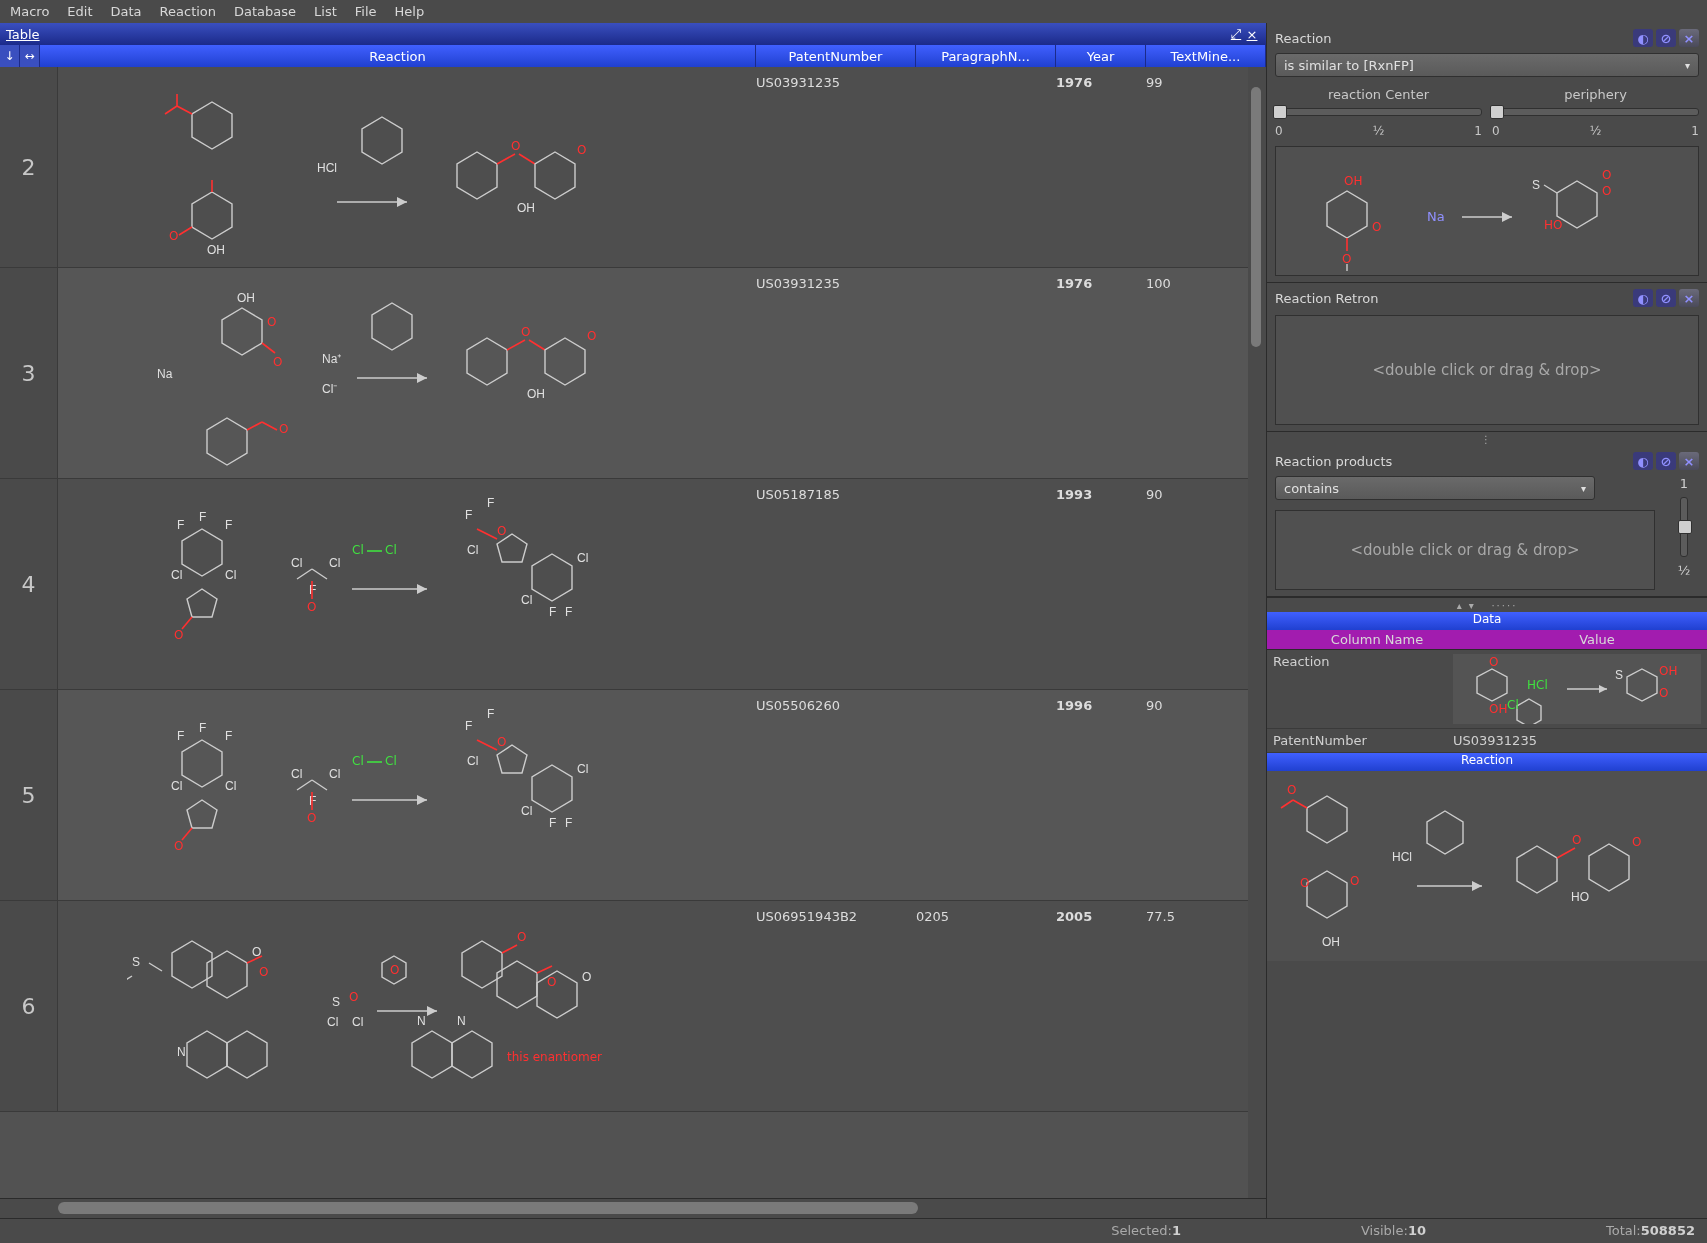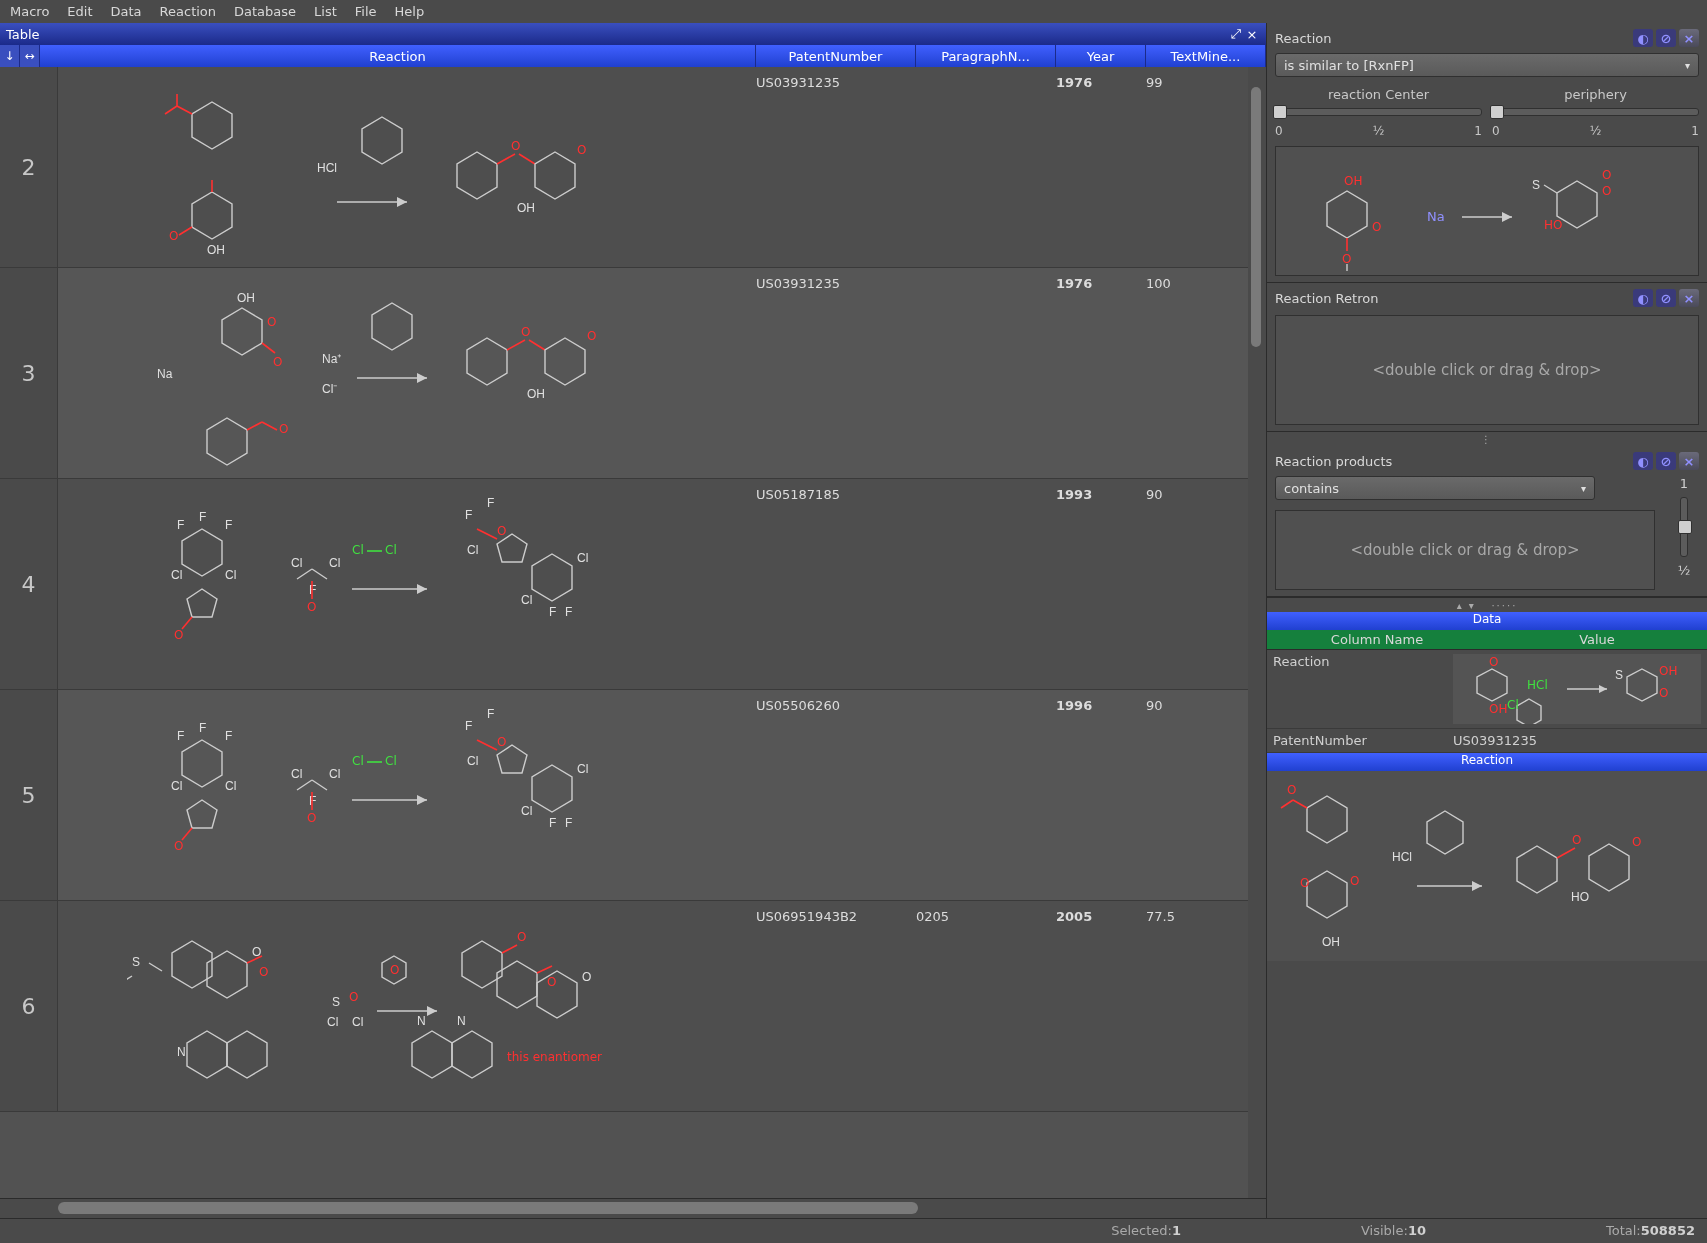--- a/index.html
+++ b/index.html
@@ -4,21 +4,21 @@
 <style>
   * { box-sizing: border-box; margin: 0; padding: 0; font-family: "DejaVu Sans", sans-serif; }
   body { background: #4a4a4a; color: #d0d0d0; font-size: 13px; width: 1707px; height: 1243px; overflow: hidden; user-select: none; }
   .menubar { display: flex; gap: 18px; padding: 4px 10px; background: #4a4a4a; color: #d8d8d8; }
   .menubar span { cursor: default; }
 
   .main { display: flex; height: calc(1243px - 24px - 24px); }
   .left { flex: 1; display: flex; flex-direction: column; border-right: 1px solid #2b2b2b; }
   .right { width: 440px; display: flex; flex-direction: column; }
 
-  .titlebar { background: linear-gradient(#3a4fbf, #1b2a8a); color: #fff; height: 22px; display: flex; align-items: center; padding: 0 6px; font-size: 13px; }
+  .titlebar { background: linear-gradient(#3a4fbf, #1b2a8a); color: #fff; height: 22px; display: flex; align-items: center; padding: 0 6px; font-size: 13px; text-decoration: underline; }
   .titlebar .title { flex: 1; }
   .titlebar .ic { width: 16px; text-align: center; cursor: pointer; }
 
   .toolbar-row { display: flex; height: 22px; }
   .tb-btn { width: 20px; height: 22px; background: #3a4fbf; color: #fff; border-right: 1px solid #1b2a8a; display: flex; align-items: center; justify-content: center; font-size: 12px; }
   .col-headers { display: flex; flex: 1; background: linear-gradient(#4060ff, #2040d0); color: #fff; height: 22px; }
   .ch { border-right: 1px solid #1b2a8a; display: flex; align-items: center; justify-content: center; overflow: hidden; white-space: nowrap; text-overflow: ellipsis; padding: 0 4px; }
   .ch.reaction { flex: 1; }
   .ch.pn { width: 160px; }
   .ch.par { width: 140px; }
@@ -65,21 +65,21 @@
   .slider-track { height: 8px; background: #5c5c5c; border: 1px solid #303030; border-radius: 3px; margin: 6px 0 8px 0; position: relative; }
   .slider-thumb { position: absolute; width: 14px; height: 14px; background: #cfcfcf; border: 1px solid #303030; border-radius: 2px; top: -4px; }
   .slider-labels { display: flex; justify-content: space-between; font-size: 12px; color: #c8c8c8; }
 
   .query-canvas { height: 130px; margin-top: 8px; background: #505050; border: 1px solid #303030; display: flex; align-items: center; justify-content: center; color: #aaa; position: relative; }
   .hint { color: #a8a8a8; font-size: 15px; }
 
   .data-block { border-top: 1px solid #2b2b2b; }
   .expand-bar { height: 14px; background: #4a4a4a; display: flex; align-items: center; justify-content: center; color: #aaa; font-size: 10px; letter-spacing: 2px; }
   .data-title { background: linear-gradient(#4060ff,#2040d0); color: #fff; height: 18px; text-align: center; font-size: 12px; }
-  .data-headers { display: flex; background: #15803d; border-bottom: 1px solid #2b2b2b; }
+  .data-headers { display: flex; background: #a21caf; border-bottom: 1px solid #2b2b2b; }
   .data-headers div { flex: 1; text-align: center; padding: 2px 0; color: #d8d8d8; }
   .data-row { display: flex; border-bottom: 1px solid #3a3a3a; align-items: stretch; }
   .data-row .k { width: 180px; padding: 4px 6px; color: #d0d0d0; }
   .data-row .v { flex: 1; padding: 4px 6px; display: flex; align-items: center; justify-content: center; }
   .mini-canvas { height: 70px; width: 100%; background: #545454; }
 
   .rxn-title { background: linear-gradient(#4060ff,#2040d0); color: #fff; height: 18px; text-align: center; font-size: 12px; }
 
   
   .arrow { stroke: #ccc; stroke-width: 1.5; fill: none; }

